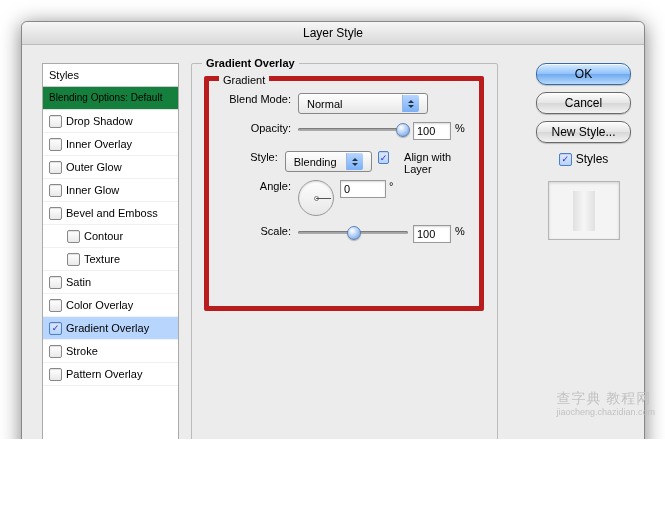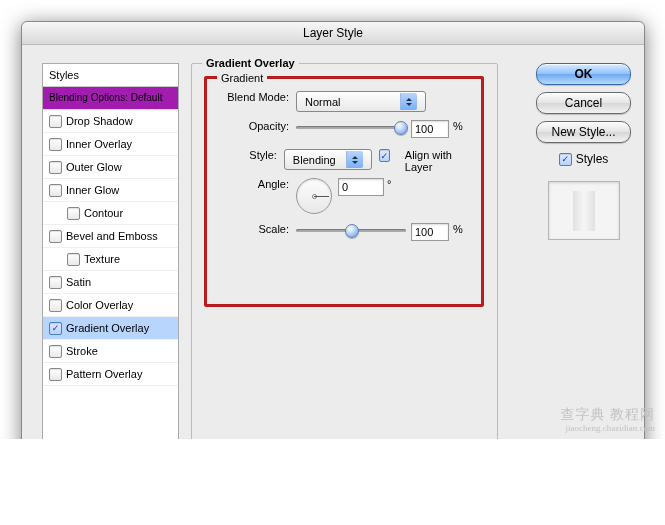--- a/index.html
+++ b/index.html
@@ -2,53 +2,53 @@
 <html><head>
 <meta charset="utf-8">
 <style>
 html,body{margin:0;padding:0;font-family:"Lucida Grande","Segoe UI",Arial,sans-serif;font-size:11px;color:#000;background:#fff}
 .sheet{position:relative;width:665px;height:439px;background:#fff}
 .dialog{position:absolute;left:21px;top:21px;width:622px;height:453px;border:1px solid #888;border-radius:6px;background:#ececec;box-shadow:0 3px 20px rgba(0,0,0,.5)}
 .titlebar{height:22px;line-height:22px;text-align:center;border-bottom:1px solid #bbb;background:linear-gradient(#f7f7f7,#d9d9d9);border-top-left-radius:6px;border-top-right-radius:6px;font-size:12px}
 .body{position:relative;height:calc(100% - 23px);background:#ececec;border-bottom-left-radius:6px;border-bottom-right-radius:6px}
 .styles-box{position:absolute;left:20px;top:18px;width:135px;height:394px;border:1px solid #aaa;background:#fff}
 .styles-box .hdr{height:22px;line-height:22px;padding-left:6px;border-bottom:1px solid #ccc}
-.styles-box .subhdr{height:22px;line-height:22px;padding-left:6px;border-bottom:1px solid #e0e0e0;background:#a21caf;font-size:10px}
+.styles-box .subhdr{height:22px;line-height:22px;padding-left:6px;border-bottom:1px solid #e0e0e0;background:#15803d;font-size:10px}
 .style-row{height:22px;line-height:22px;border-bottom:1px solid #f0f0f0;padding-left:6px;display:flex;align-items:center;gap:4px;cursor:default}
 .style-row.child{padding-left:24px}
 .style-row.sel{background:#b7d5fd}
 .cb{width:11px;height:11px;border:1px solid #888;border-radius:2px;background:linear-gradient(#fff,#e9e9e9);display:inline-flex;align-items:center;justify-content:center;font-size:9px;color:#2a2ad0;box-shadow:inset 0 1px 1px rgba(0,0,0,.12)}
 .cb.blue{background:linear-gradient(#dfeafe,#b8d3fb);border-color:#4d7fc9}
 .group-box{position:absolute;left:169px;top:18px;width:305px;height:394px;border:1px solid #bbb;border-radius:2px}
 .group-title{position:absolute;left:10px;top:-7px;background:#ececec;padding:0 4px;font-weight:bold;font-size:11px}
-.inner-group{position:absolute;left:12px;top:12px;right:13px;height:225px;border:3px solid #b91c1c;border-radius:2px}
+.inner-group{position:absolute;left:12px;top:12px;right:13px;height:225px;border:5px solid #b91c1c;border-radius:2px}
 .inner-group .group-title{font-weight:normal;font-size:11px}
 .fields{position:absolute;left:12px;right:12px;top:12px}
 .fld{display:flex;margin-bottom:9px;height:20px}
 .fld .lab{width:70px;text-align:right;padding-right:7px}
 .select{height:19px;border:1px solid #888;border-radius:3px;background:linear-gradient(#fefefe,#e8e8e8);display:inline-flex;align-items:center;padding:0 8px;position:relative;box-shadow:0 1px 0 rgba(255,255,255,.6) inset}
 .sel-btn{width:16px;height:17px;margin-left:2px;border-left:1px solid #9cb7e0;background:linear-gradient(#b7d5ff,#7ab0f6);border-radius:0 2px 2px 0;display:inline-flex;flex-direction:column;align-items:center;justify-content:center;gap:0px}
 .sel-btn::before,.sel-btn::after{content:"";width:0;height:0;border-left:3px solid transparent;border-right:3px solid transparent}
 .sel-btn::before{border-bottom:3px solid #234}
 .sel-btn::after{border-top:3px solid #234;margin-top:2px}
 .slider{position:relative;height:14px;width:110px}
 .slider .track{position:absolute;top:6px;left:0;right:0;height:3px;border-radius:2px;background:#aaa;box-shadow:inset 0 1px 1px rgba(0,0,0,.3)}
 .slider .thumb{position:absolute;top:1px;width:12px;height:12px;border-radius:50%;background:radial-gradient(circle at 35% 30%,#fff,#a9c8f3 55%,#5e8fd1);border:1px solid #5b82b6;box-shadow:0 1px 1px rgba(0,0,0,.25)}
 .numbox{width:30px;height:16px;border:1px solid #999;background:#fff;font-size:11px;padding:0 3px;line-height:16px;box-shadow:inset 0 1px 2px rgba(0,0,0,.15)}
 .angle-dial{width:34px;height:34px;border:1px solid #999;border-radius:50%;background:linear-gradient(#fdfdfd,#e8e8e8);position:relative;box-shadow:inset 0 1px 2px rgba(0,0,0,.14)}
 .angle-dial::after{content:"";position:absolute;left:50%;top:50%;width:15px;height:1px;background:#555;transform-origin:left center;transform:rotate(0deg)}
 .angle-dial::before{content:"";position:absolute;left:calc(50% - 2px);top:calc(50% - 2px);width:3px;height:3px;border:1px solid #777;border-radius:50%;background:#fff}
 .grad-swatch{height:17px;border:1px solid #777;background:linear-gradient(90deg,#636363 0%,#f4f4f4 70%,#fcfcfc 100%)}
 .btncol{position:absolute;right:14px;top:18px;width:93px;display:flex;flex-direction:column;gap:7px;align-items:center}
 .aqua{width:93px;height:20px;border:1px solid #6a6a6a;border-radius:10px;background:linear-gradient(#fdfdfd,#e4e4e4 50%,#d7d7d7 51%,#f2f2f2);font-size:12px;display:flex;align-items:center;justify-content:center;box-shadow:0 1px 0 rgba(255,255,255,.7) inset,0 1px 1px rgba(0,0,0,.2)}
-.aqua.default{background:linear-gradient(#d9ecff,#8fc1fb 50%,#6fa9ef 51%,#b6dafc);border-color:#3a6aa3;font-weight:bold}
+.aqua.default{background:linear-gradient(#d9ecff,#8fc1fb 50%,#6fa9ef 51%,#b6dafc);border-color:#3a6aa3;font-weight:normal}
 .preview-row{display:flex;align-items:center;gap:4px;margin-top:2px}
 .preview-box{margin-top:8px;width:70px;height:57px;border:1px solid #b4b4b4;background:#f4f4f4;box-shadow:inset 0 1px 3px rgba(0,0,0,.15);display:flex;align-items:center;justify-content:center}
 .preview-inner{width:22px;height:40px;background:linear-gradient(90deg,#d8d8d8,#f7f7f7,#d8d8d8);opacity:.7}
-.watermark{position:absolute;right:10px;bottom:6px;color:#c2c2c2;font-size:14px;font-family:Liberation Serif, serif;letter-spacing:1px}
+.watermark{position:absolute;right:10px;bottom:22px;color:#c2c2c2;font-size:14px;font-family:Liberation Sans, sans-serif;letter-spacing:1px}
 .watermark .sub{font-size:9px;letter-spacing:0;display:block;text-align:right;line-height:9px}
 </style>
 </head>
 <body>
 
 <div class="sheet">
   <div class="dialog">
     <div class="titlebar">Layer Style</div>
     <div class="body">
 
@@ -65,27 +65,27 @@
               <span>Inner Overlay</span>
             </div>
             <div class="style-row">
               <span class="cb"></span>
               <span>Outer Glow</span>
             </div>
             <div class="style-row">
               <span class="cb"></span>
               <span>Inner Glow</span>
             </div>
+            <div class="style-row">
+              <span class="cb"></span>
+              <span>Bevel and Emboss</span>
+            </div>
             <div class="style-row child">
               <span class="cb"></span>
               <span>Contour</span>
-            </div>
-            <div class="style-row">
-              <span class="cb"></span>
-              <span>Bevel and Emboss</span>
             </div>
             <div class="style-row child">
               <span class="cb"></span>
               <span>Texture</span>
             </div>
             <div class="style-row">
               <span class="cb"></span>
               <span>Satin</span>
             </div>
             <div class="style-row">

